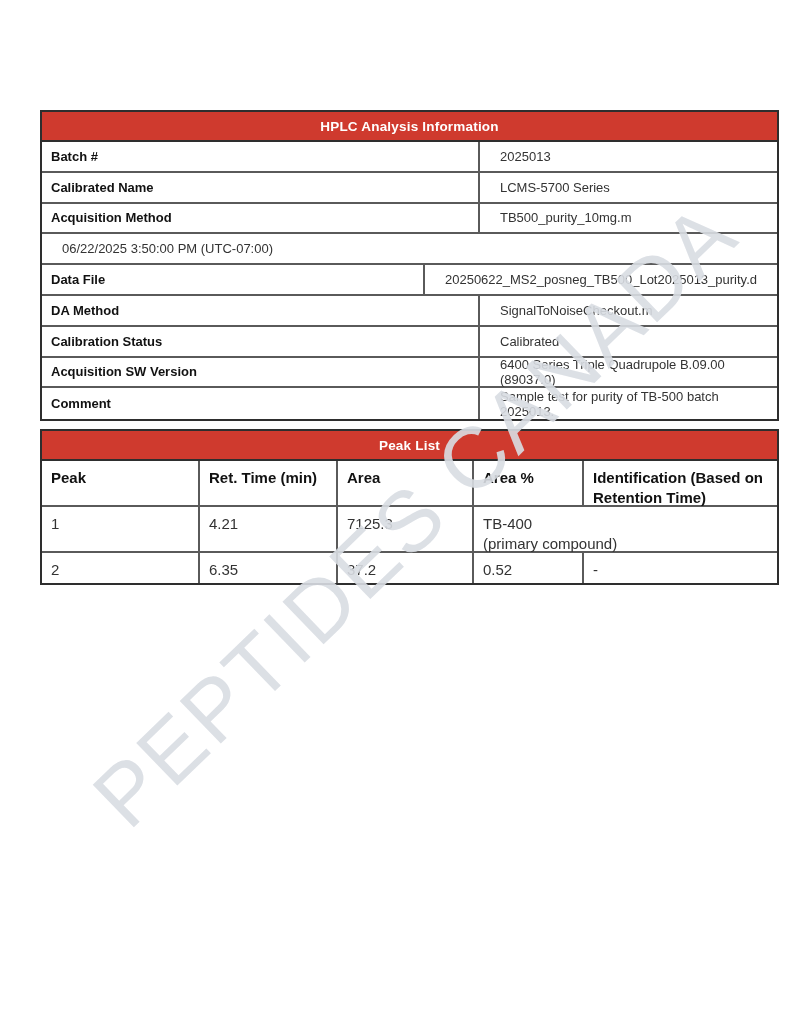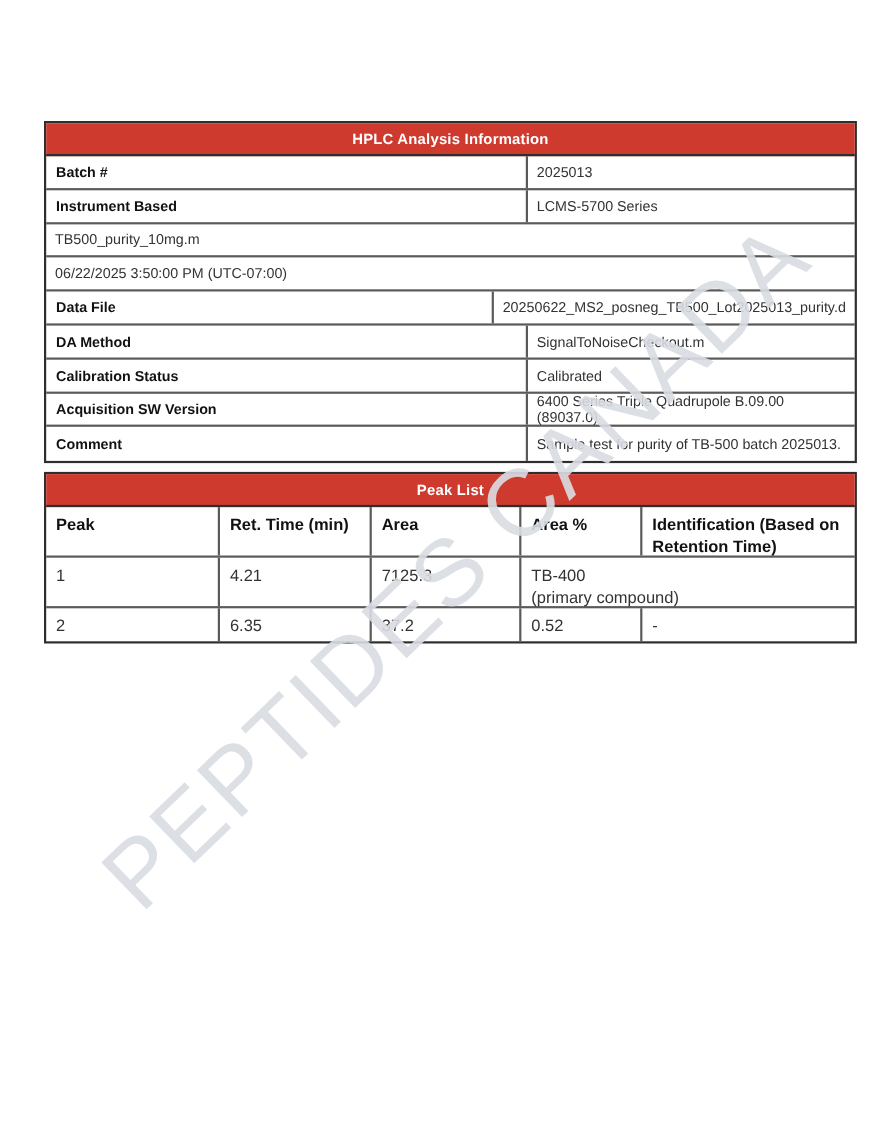--- a/index.html
+++ b/index.html
@@ -25,21 +25,21 @@
 
   
   .info-row { display:flex; height:30.8px; border-bottom:2px solid #5a5a5a; }
   .info-row:last-child { border-bottom:none; }
   .info-label {
     width:438px; border-right:2px solid #5a5a5a;
     display:flex; align-items:center; padding:0 9px;
     font-weight:bold; font-size:13px; color:#111111;
   }
   .info-value {
-    flex:1; display:flex; align-items:center; padding:0 8px;
+    flex:1; display:flex; align-items:center; padding:0 20px;
     font-size:13px; color:#333333;
   }
 
   
   .peak-row { display:flex; border-bottom:2px solid #5a5a5a; }
   .peak-row:last-child { border-bottom:none; }
   .peak-row > div {
     border-right:2px solid #5a5a5a;
     padding:7px 8px 4px 9px;
     font-size:15px; color:#333333; line-height:1.3;
@@ -71,24 +71,25 @@
 <div class="page">
 
   <div class="tbl" style="top:110px;">
     <div class="tbl-title">HPLC Analysis Information</div>
 
     <div class="info-row">
       <div class="info-label">Batch #</div>
       <div class="info-value">2025013</div>
     </div>
     <div class="info-row">
-      <div class="info-label">Instrument Based</div>
+      <div class="info-label">Calibrated Name</div>
       <div class="info-value">LCMS-5700 Series</div>
     </div>
     <div class="info-row">
+      <div class="info-label">Acquisition Method</div>
       <div class="info-value">TB500_purity_10mg.m</div>
     </div>
     <div class="info-row">
       <div class="info-value">06/22/2025 3:50:00 PM (UTC-07:00)</div>
     </div>
     <div class="info-row">
       <div class="info-label">Data File</div>
       <div class="info-value">20250622_MS2_posneg_TB500_Lot2025013_purity.d</div>
     </div>
     <div class="info-row">

